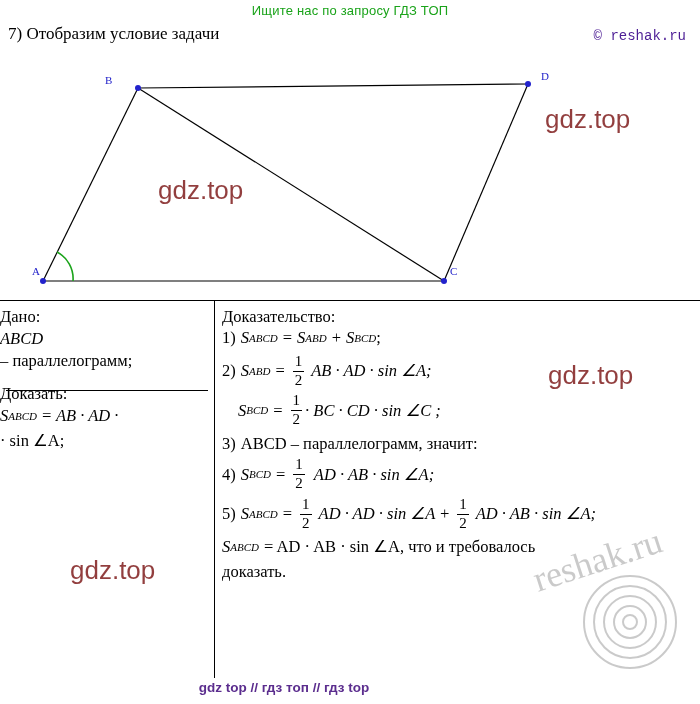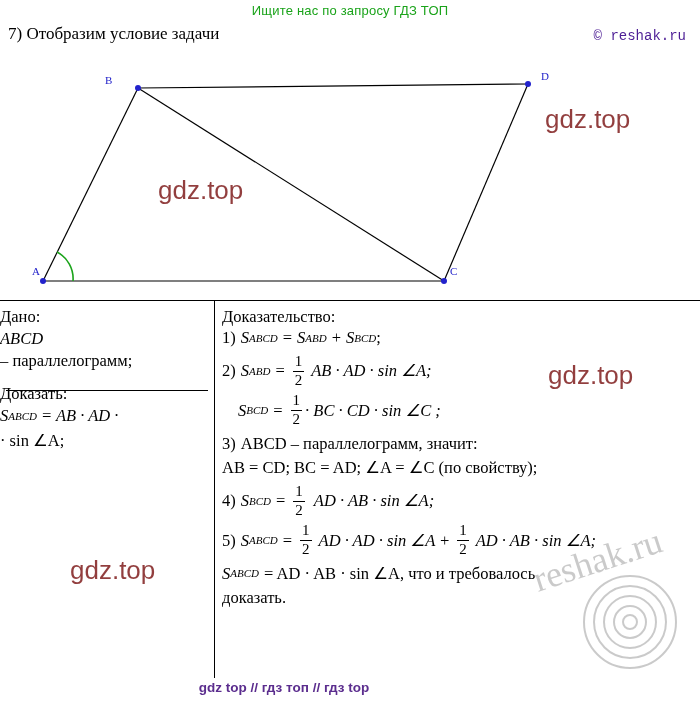--- a/index.html
+++ b/index.html
@@ -235,21 +235,20 @@
       <span class="bar"></span>
       <span class="den">2</span>
     </span>
     <span class="mi" style="">· BC · CD · sin ∠C ;</span>
   </div>
 
   <div class="row">
     <span>3)</span>
     <span style="margin-left:5px">ABCD – параллелограмм, значит:</span>
   </div>
-  <div class="eqline">AB = CD; BC = AD; ∠A = ∠C (по свойству);</div>
 
   <div class="row eqline">
     <span>4)</span>
     <span class="mi" style="margin-left:5px">S</span>
       <span class="sub">BCD</span>
     <span style="margin:0 5px">=</span>
     <span class="frac">
       <span class="num">1</span>
       <span class="bar"></span>
       <span class="den">2</span>

